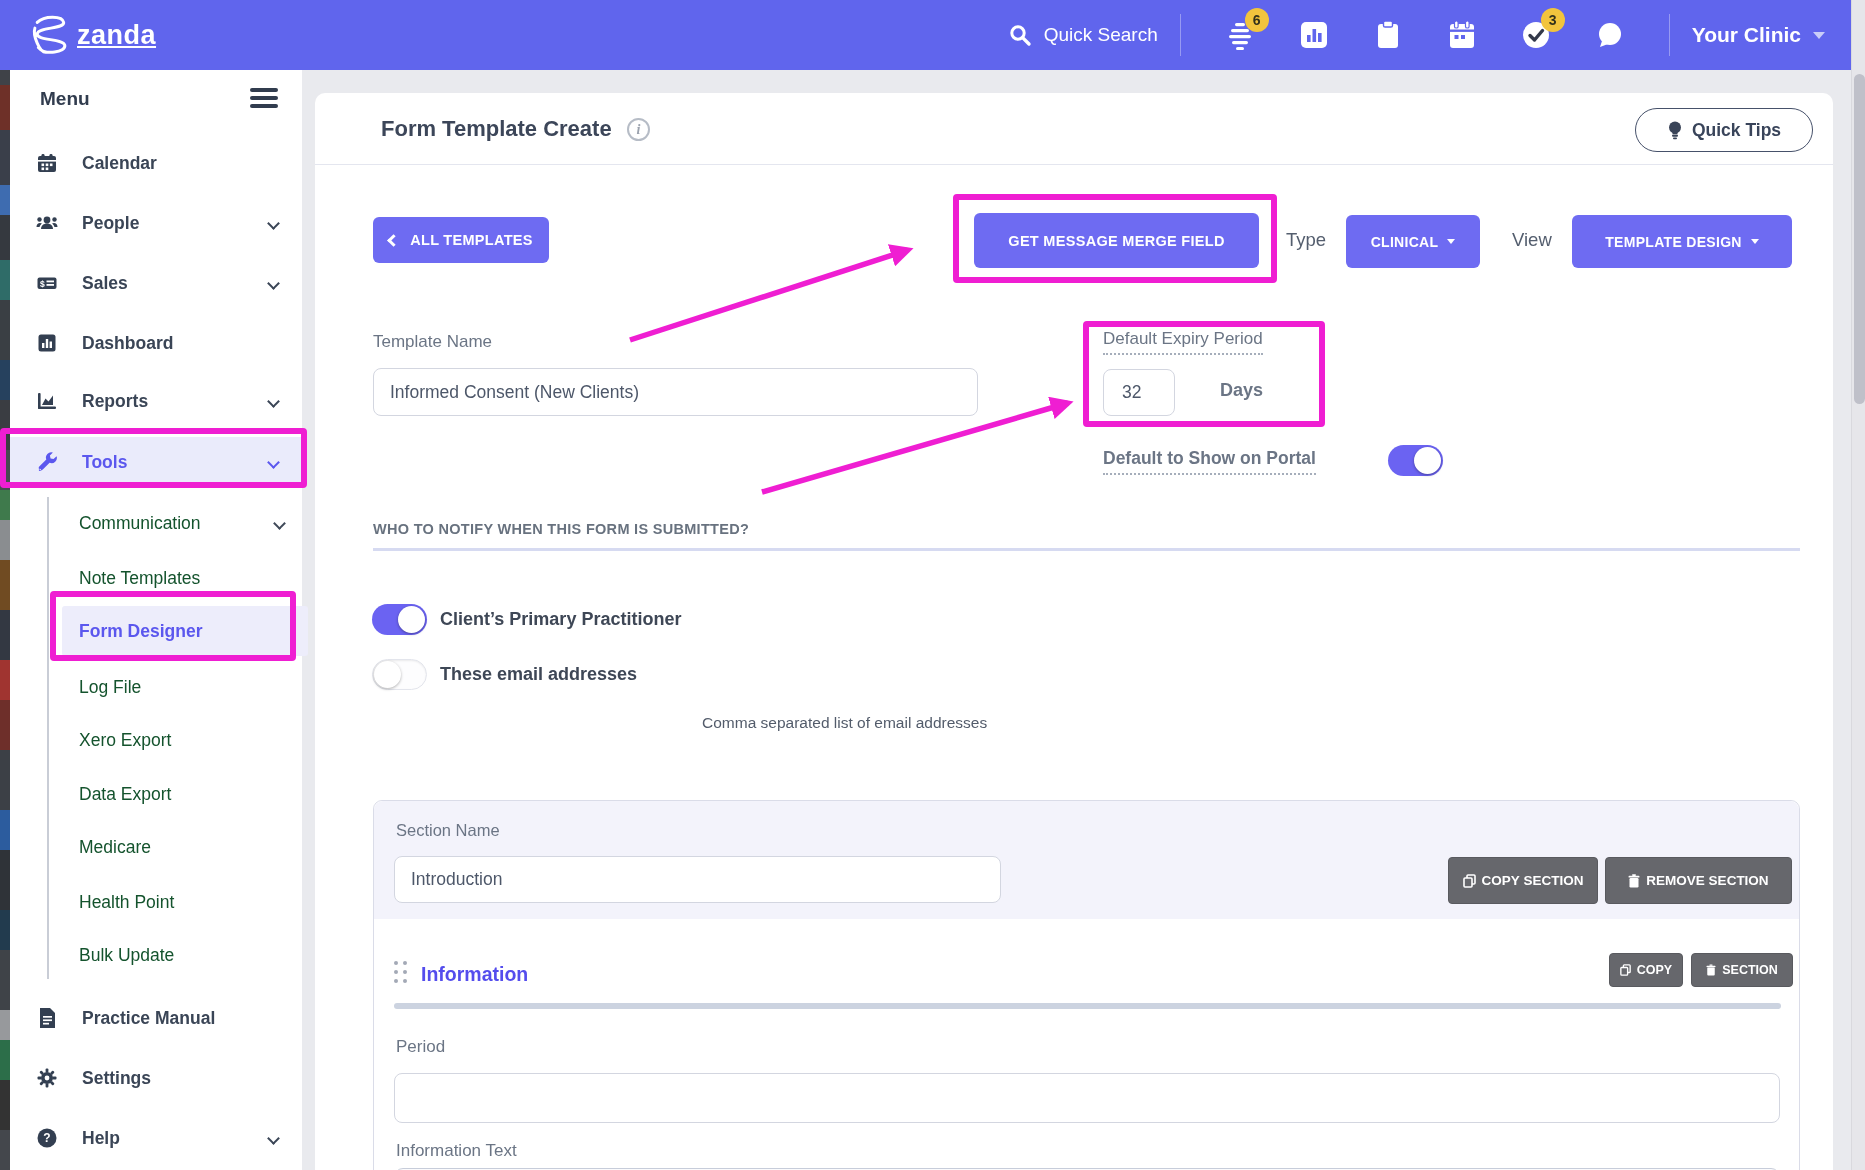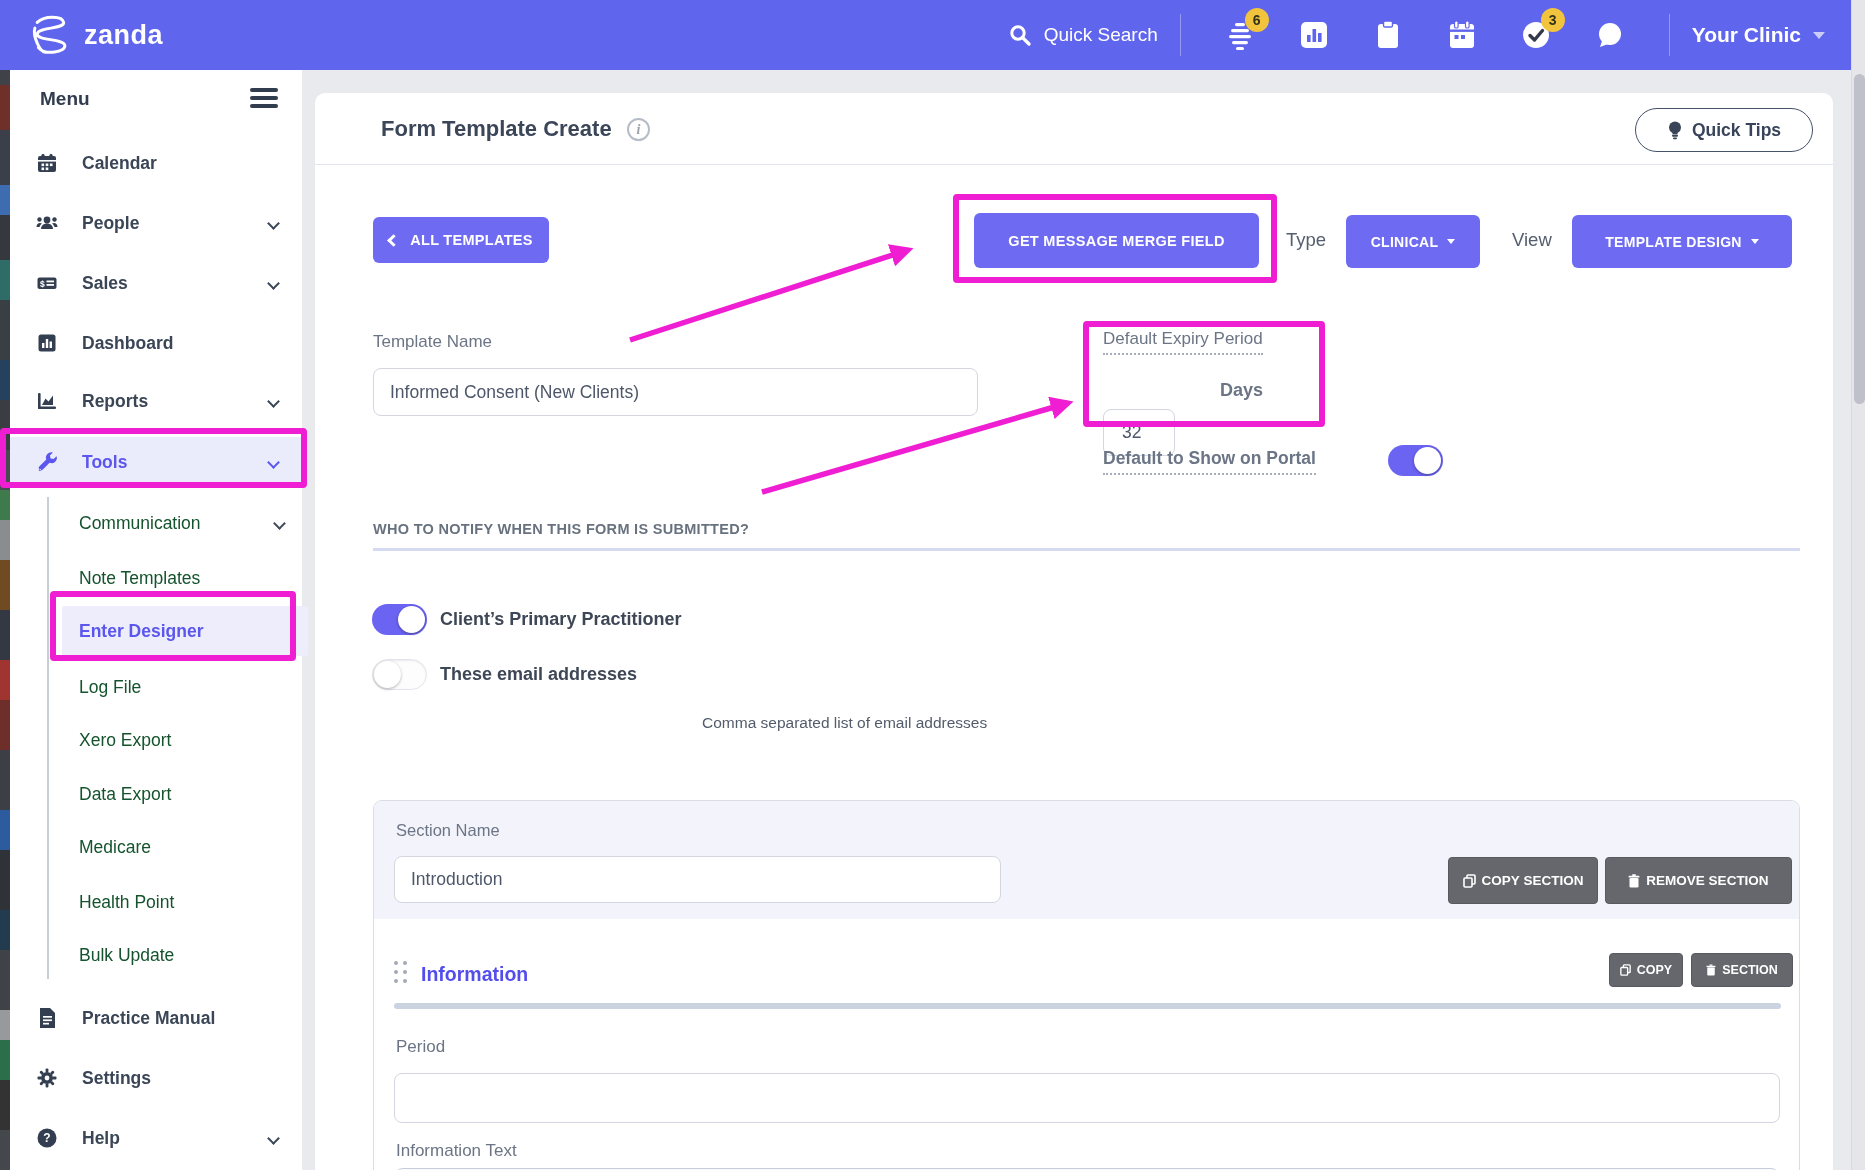--- a/index.html
+++ b/index.html
@@ -3,21 +3,21 @@
 <meta charset="utf-8">
 <style>
   * { margin:0; padding:0; box-sizing:border-box; }
   html,body { width:1865px; height:1170px; overflow:hidden; }
   body { font-family:"Liberation Sans", sans-serif; position:relative; background:#e9eaee; }
 
   
   .topbar { position:absolute; left:0; top:0; width:1865px; height:70px; background:#6065ed; display:flex; align-items:center; z-index:5; }
   .logo-wrap { display:flex; align-items:center; margin-left:28px; }
   .logo-icon { width:46px; height:46px; }
-  .logo-text { color:#fff; font-size:27px; font-weight:bold; margin-left:10px; letter-spacing:.5px; }
+  .logo-text { color:#fff; font-size:27px; font-weight:bold; margin-left:3px; letter-spacing:.5px;text-decoration:underline; }
   .top-right { position:absolute; right:14px; top:0; height:70px; display:flex; align-items:center; }
   .qsearch { display:flex; align-items:center; color:#fff; cursor:pointer; }
   .qsearch-label { font-size:19px; margin-left:12px; font-weight:400; }
   .top-divider { width:1px; height:42px; background:rgba(255,255,255,.35); margin:0 22px; }
   .top-icon { position:relative; width:30px; height:30px; margin:0 22px; display:flex; align-items:center; justify-content:center; cursor:pointer; }
   .badge { position:absolute; top:-12px; right:-14px; min-width:24px; height:24px; border-radius:12px; background:#f2c43d; color:#33321c; font-size:14px; font-weight:bold; display:flex; align-items:center; justify-content:center; padding:0 4px; }
   .clinic { display:flex; align-items:center; color:#fff; font-size:21px; font-weight:bold; cursor:pointer; margin-right:26px; }
   .caret-down { width:0; height:0; border-left:6px solid transparent; border-right:6px solid transparent; border-top:7px solid #c9cdf8; margin-left:12px; }
 
   
@@ -60,21 +60,21 @@
   .lbl-mid { position:absolute; font-size:18.5px; color:#545e6e; }
   .btn-clinical { position:absolute; left:1031px; top:122px; width:134px; height:53px; font-size:14px; }
   .btn-tdesign { position:absolute; left:1257px; top:122px; width:220px; height:53px; font-size:14px; }
   .btn-caret { width:0; height:0; border-left:4.5px solid transparent; border-right:4.5px solid transparent; border-top:5.5px solid #fff; margin-left:9px; }
 
   .field-label { position:absolute; font-size:17px; color:#6b7585; }
   .dotted { border-bottom:2px dotted #a6aebb; padding-bottom:4px; }
   .inp { border:1px solid #d3d6e0; border-radius:8px; background:#fff; font-size:17.5px; color:#4d5769; padding:0 16px; font-family:inherit; }
   .inp::placeholder { color:#8f97a6; }
   .inp-tname { position:absolute; left:58px; top:275px; width:605px; height:48px; }
-  .inp-expiry { position:absolute; left:788px; top:276px; width:72px; height:47px; text-align:left; padding:0 0 0 18px;margin-top:40px; }
+  .inp-expiry { position:absolute; left:788px; top:276px; width:72px; height:47px; text-align:left; padding:0 0 0 18px; }
   .days-lbl { position:absolute; left:905px; top:287px; font-size:18px; font-weight:bold; color:#6b7585; }
   .portal-lbl { position:absolute; left:788px; top:355px; font-size:17.5px; font-weight:600; color:#6b7585; }
 
   .toggle { position:absolute; width:55px; height:31px; border-radius:16px; cursor:pointer; }
   .toggle.on { background:#6b63f2; }
   .toggle.on .knob { position:absolute; right:2px; top:2px; width:27px; height:27px; border-radius:50%; background:#fff; box-shadow:0 1px 3px rgba(0,0,0,.35); }
   .toggle.off { background:#fdfdfe; border:1px solid #e3e5ec; box-shadow:inset 0 1px 2px rgba(0,0,0,.08); }
   .toggle.off .knob { position:absolute; left:1px; top:1px; width:27px; height:27px; border-radius:50%; background:#fff; box-shadow:0 1px 3px rgba(0,0,0,.3); }
 
   .who-head { position:absolute; left:58px; top:428px; font-size:14.5px; font-weight:600; color:#68727f; letter-spacing:.3px; }
@@ -319,21 +319,21 @@
   <div class="sub-line"></div>
 
   <div class="sub-row" style="top:431px">
     <span class="sub-label">Communication</span>
     <span class="nav-chev" style="color:#3f4958"><span class="chev"></span></span>
   </div>
   <div class="sub-row" style="top:486px">
     <span class="sub-label">Note Templates</span>
   </div>
   <div class="sub-row active" style="top:536px; height:50px">
-    <span class="sub-label">Enter Designer</span>
+    <span class="sub-label">Form Designer</span>
   </div>
   <div class="sub-row" style="top:595px">
     <span class="sub-label">Log File</span>
   </div>
   <div class="sub-row" style="top:648px">
     <span class="sub-label">Xero Export</span>
   </div>
   <div class="sub-row" style="top:702px">
     <span class="sub-label">Data Export</span>
   </div>

